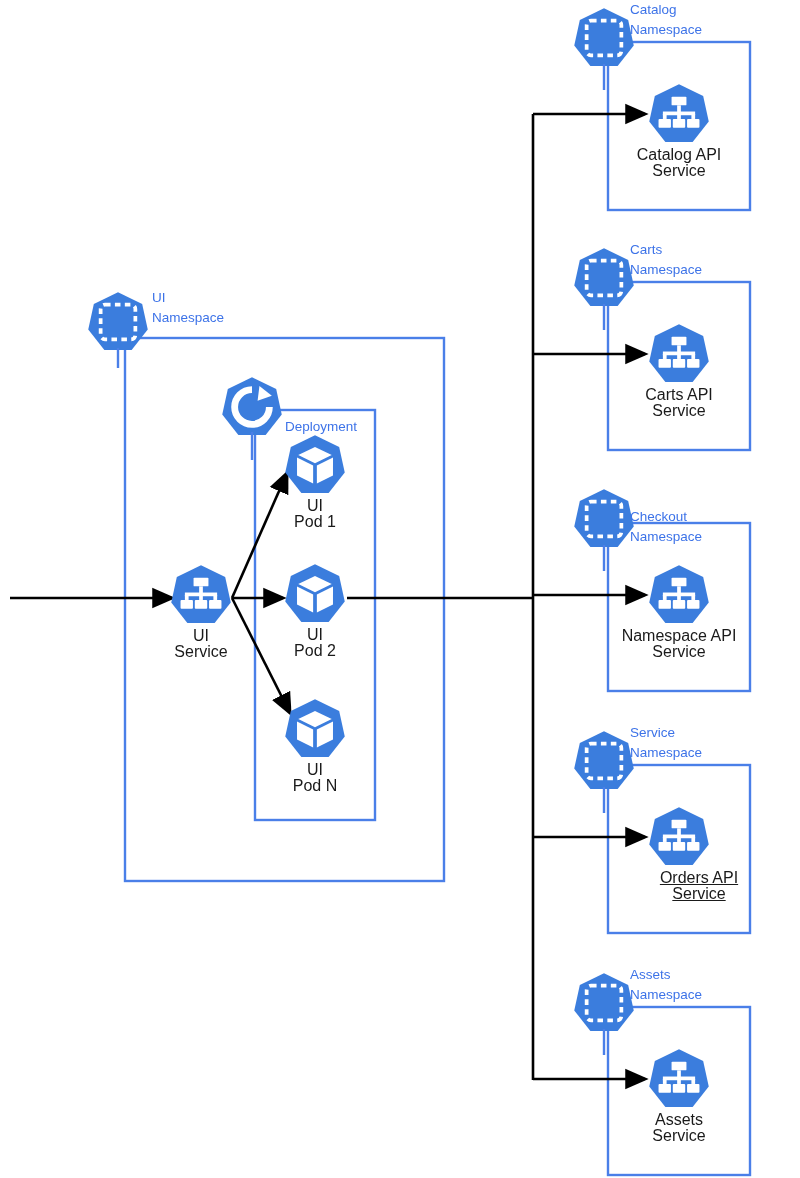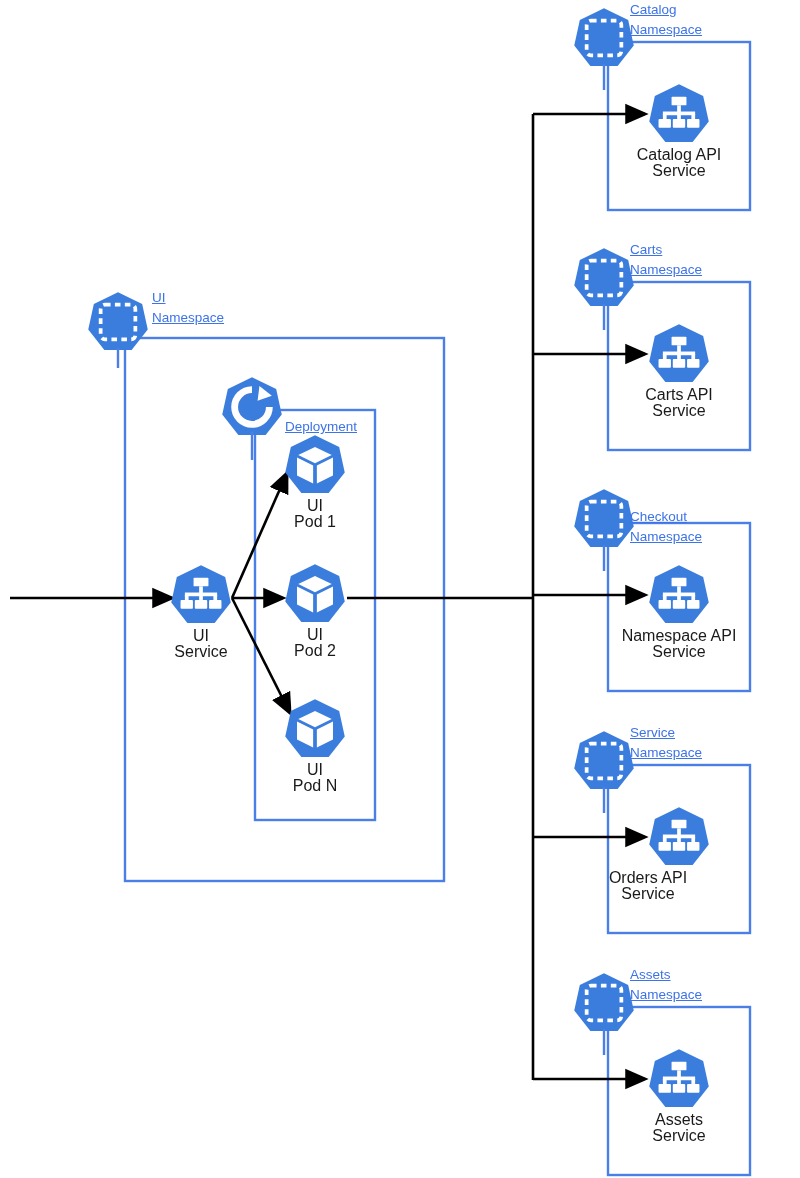--- a/index.html
+++ b/index.html
@@ -4,21 +4,21 @@
 <style>
   html,body{margin:0;padding:0;background:#ffffff;}
   body{width:800px;height:1178px;overflow:hidden;
        font-family:"Liberation Sans","DejaVu Sans",sans-serif;}
   #canvas{position:relative;width:800px;height:1178px;background:#fff;}
   svg.layer{position:absolute;left:0;top:0;width:800px;height:1178px;}
   .nodelabel{position:absolute;text-align:center;color:#1a1a1a;
              font-size:16px;line-height:16px;white-space:pre;
              transform:translateX(-50%);}
   .nslabel{position:absolute;color:#3d73e8;font-size:13.5px;
-           line-height:20px;white-space:pre;text-decoration:underline;}
+           line-height:20px;white-space:pre;}
 </style>
 </head>
 <body>
 
 <div id="canvas">
 
   <svg class="layer" viewBox="0 0 800 1178">
     <defs>
       <marker id="ah" markerWidth="9" markerHeight="9" refX="7.6" refY="4.5" orient="auto" markerUnits="strokeWidth">
         <path d="M0,0.6 L9,4.5 L0,8.4 Z" fill="#000000"></path>
@@ -112,17 +112,17 @@
       <div class="nodelabel" style="left: 315px; top: 498px; width: 180px; margin-left: -90px; transform: none; color: rgb(26, 26, 26);"><div>UI</div><div>Pod 1</div></div>
       <div class="nodelabel" style="left: 315px; top: 627px; width: 180px; margin-left: -90px; transform: none; color: rgb(26, 26, 26);"><div>UI</div><div>Pod 2</div></div>
       <div class="nodelabel" style="left: 315px; top: 762px; width: 180px; margin-left: -90px; transform: none; color: rgb(26, 26, 26);"><div>UI</div><div>Pod N</div></div>
       <div class="nslabel" style="left: 630px; top: 0px; color: rgb(61, 115, 232);"><div>Catalog</div><div>Namespace</div></div>
       <div class="nodelabel" style="left: 679px; top: 147px; width: 180px; margin-left: -90px; transform: none; color: rgb(26, 26, 26);"><div>Catalog API</div><div>Service</div></div>
       <div class="nslabel" style="left: 630px; top: 240px; color: rgb(61, 115, 232);"><div>Carts</div><div>Namespace</div></div>
       <div class="nodelabel" style="left: 679px; top: 387px; width: 180px; margin-left: -90px; transform: none; color: rgb(26, 26, 26);"><div>Carts API</div><div>Service</div></div>
       <div class="nslabel" style="left: 630px; top: 507px; color: rgb(61, 115, 232);"><div>Checkout</div><div>Namespace</div></div>
       <div class="nodelabel" style="left: 679px; top: 628px; width: 180px; margin-left: -90px; transform: none; color: rgb(26, 26, 26);"><div>Namespace API</div><div>Service</div></div>
       <div class="nslabel" style="left: 630px; top: 723px; color: rgb(61, 115, 232);"><div>Service</div><div>Namespace</div></div>
-      <div class="nodelabel" style="left: 648px; top: 870px; width: 180px; margin-left: -90px; transform: none; color: rgb(26, 26, 26);"><div>Orders API</div><div>Service</div></div>
+      <div class="nodelabel" style="left: 699px; top: 870px; width: 180px; margin-left: -90px; transform: none; color: rgb(26, 26, 26); text-decoration: underline;"><div>Orders API</div><div>Service</div></div>
       <div class="nslabel" style="left: 630px; top: 965px; color: rgb(61, 115, 232);"><div>Assets</div><div>Namespace</div></div>
       <div class="nodelabel" style="left: 679px; top: 1112px; width: 180px; margin-left: -90px; transform: none; color: rgb(26, 26, 26);"><div>Assets</div><div>Service</div></div>
     </div>
 </div>
 
 </body></html>

